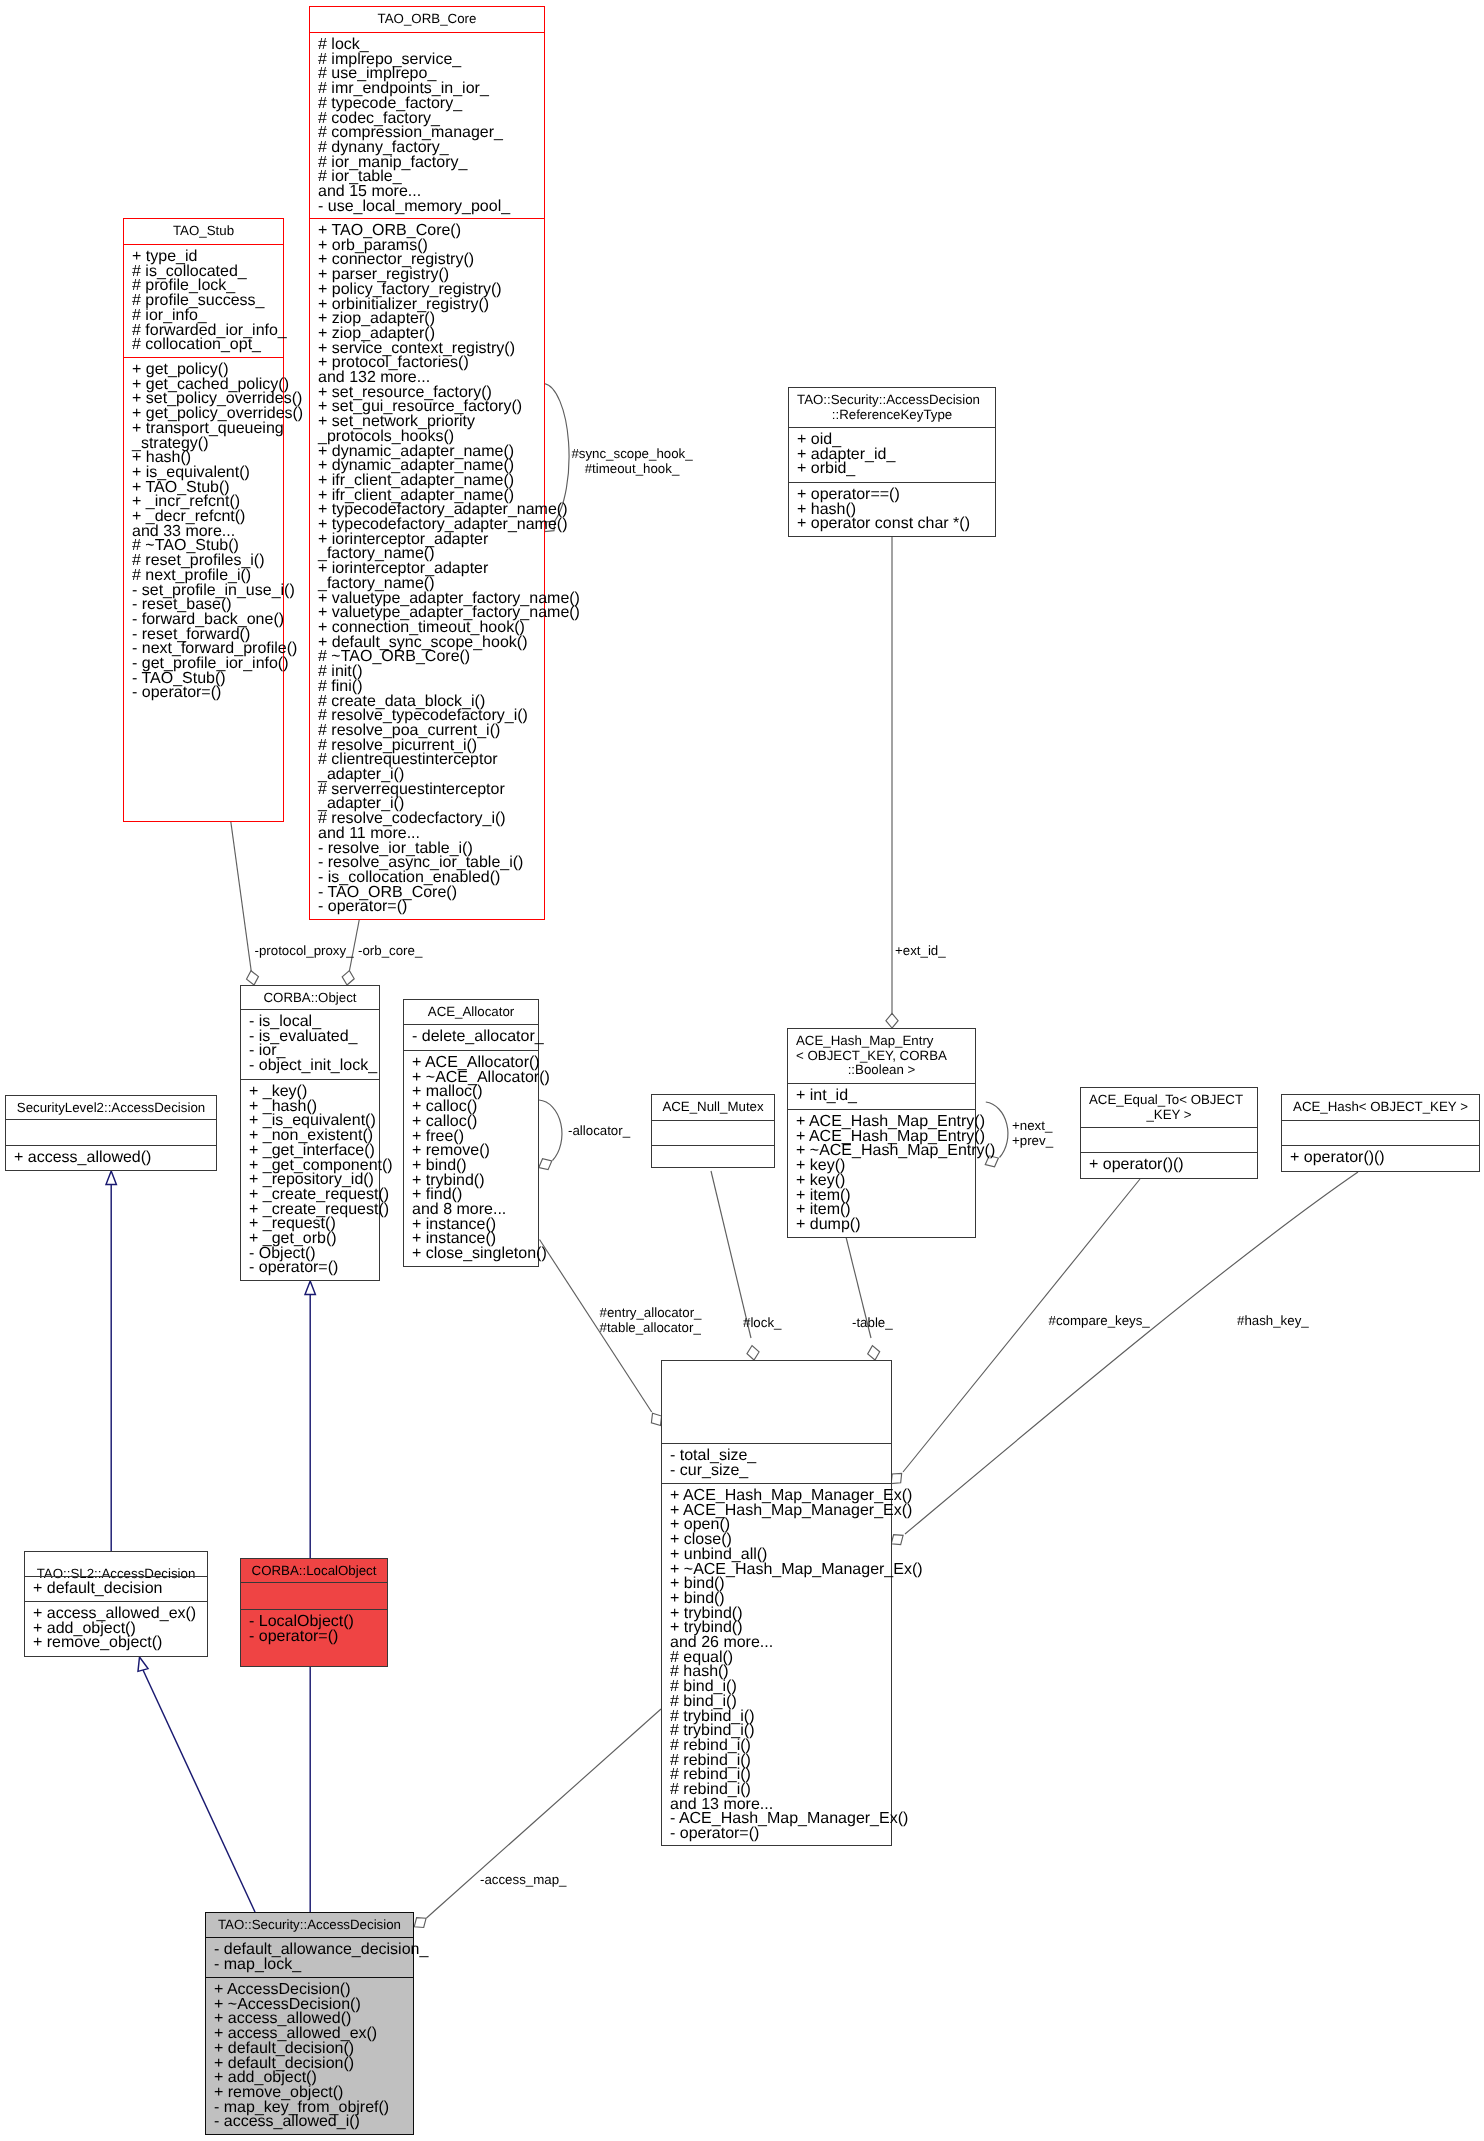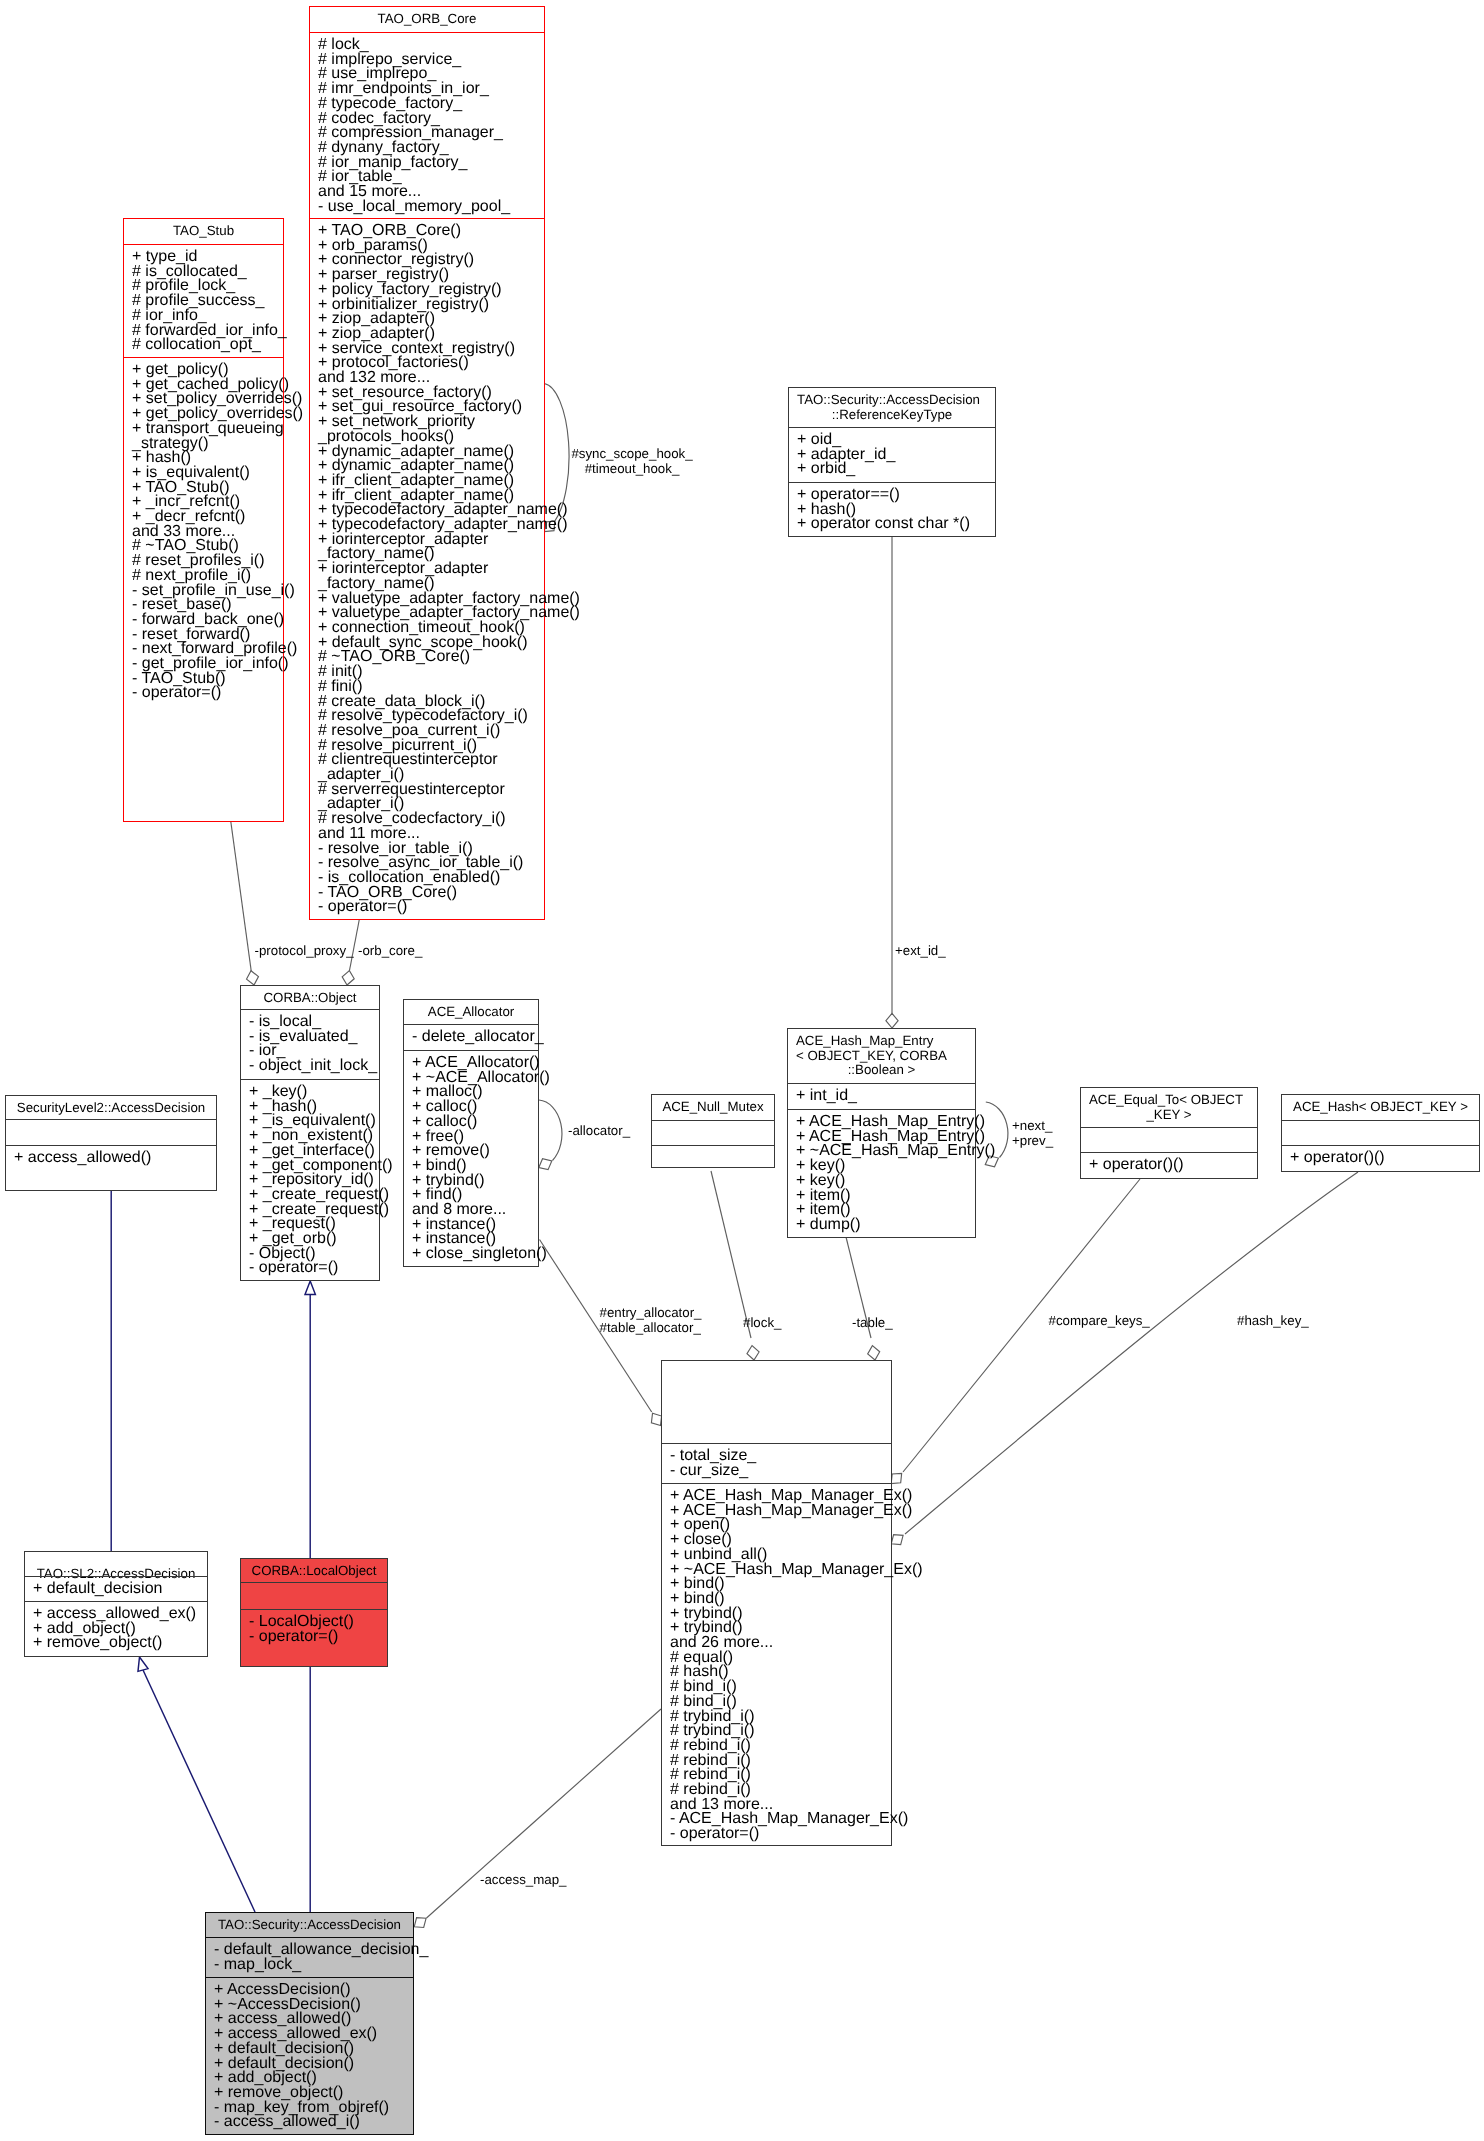--- a/index.html
+++ b/index.html
@@ -164,21 +164,21 @@
     <div class="cls-section" style="top:71px"><div class="row">+ operator()()</div></div>
   </div>
   <div class="uml-box" style="left:1281px;top:1094px;width:199px;height:78px;background:#ffffff">
     <div class="frame"></div>
     <div class="cls-title" style="top:6px"><div>ACE_Hash&lt; OBJECT_KEY &gt;</div></div>
     <div class="sep" style="top:26px"></div>
     <div class="cls-section" style="top:32px"></div>
     <div class="sep" style="top:51px"></div>
     <div class="cls-section" style="top:57px"><div class="row">+ operator()()</div></div>
   </div>
-  <div class="uml-box" style="left:5px;top:1095px;width:212px;height:96px;background:#ffffff">
+  <div class="uml-box" style="left:5px;top:1095px;width:212px;height:76px;background:#ffffff">
     <div class="frame"></div>
     <div class="cls-title" style="top:6px"><div>SecurityLevel2::AccessDecision</div></div>
     <div class="sep" style="top:24px"></div>
     <div class="cls-section" style="top:30px"></div>
     <div class="sep" style="top:50px"></div>
     <div class="cls-section" style="top:56px"><div class="row">+ access_allowed()</div></div>
   </div>
   <div class="uml-box" style="left:24px;top:1551px;width:184px;height:106px;background:#ffffff">
     <div class="frame"></div>
     <div class="cls-title" style="top:16px"><div>TAO::SL2::AccessDecision</div></div>

